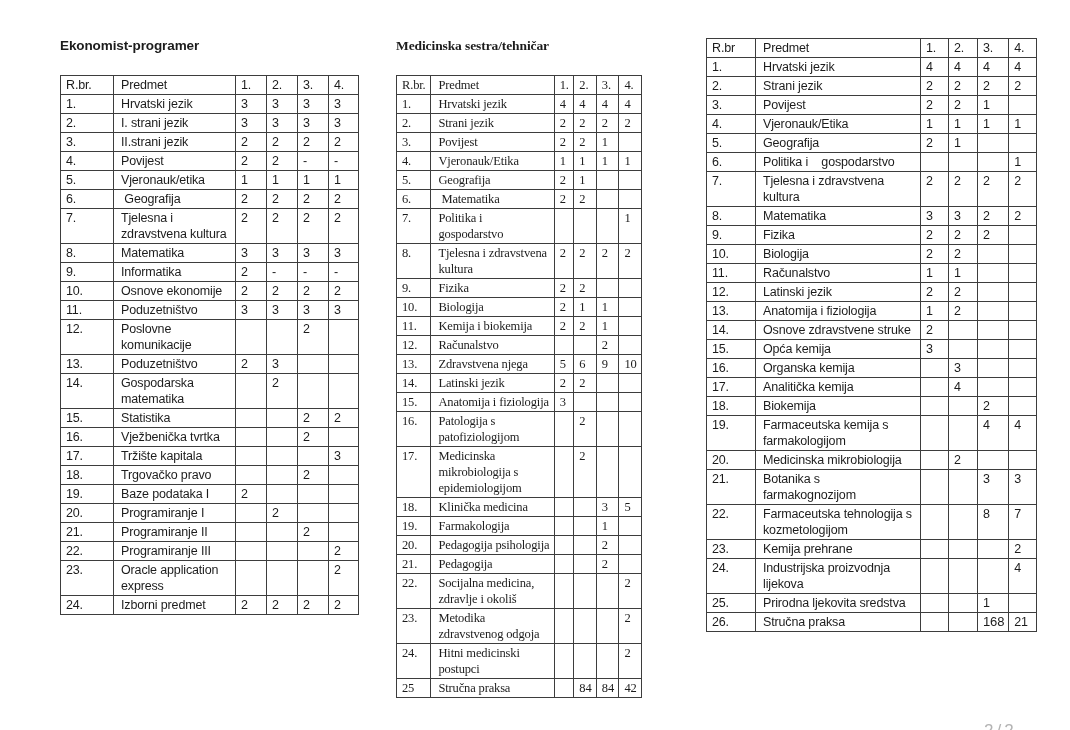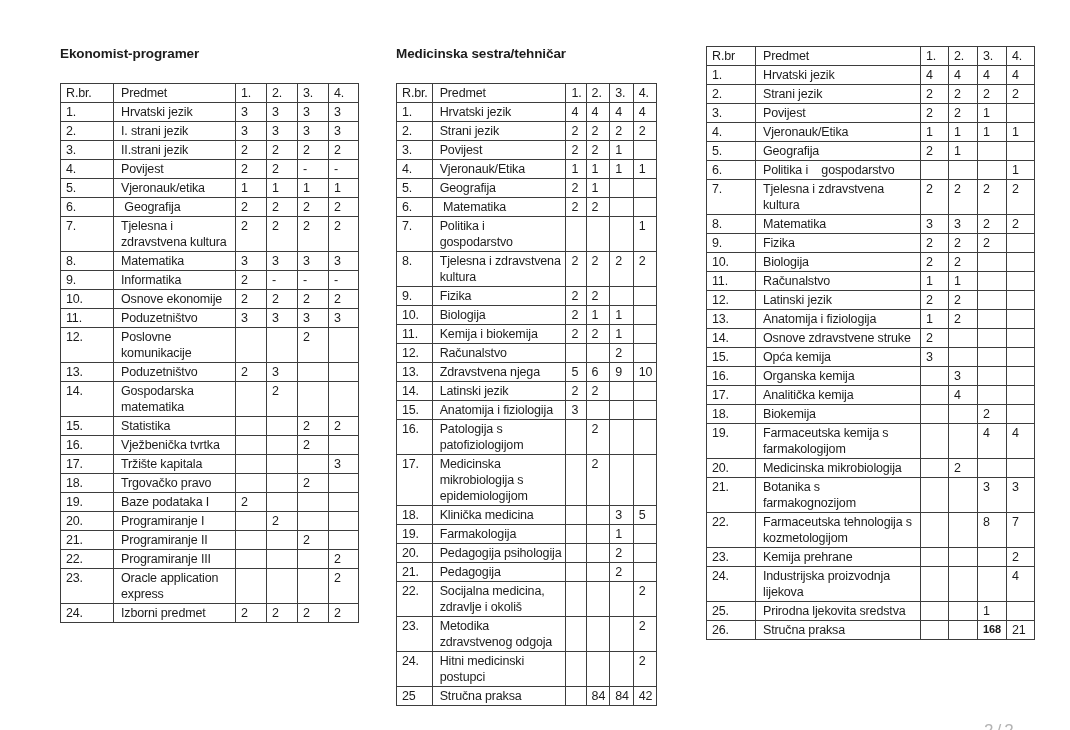--- a/index.html
+++ b/index.html
@@ -5,23 +5,23 @@
   * { box-sizing: border-box; }
   html, body { margin: 0; padding: 0; }
   body {
     width: 1070px; height: 730px;
     background: #ffffff;
     overflow: hidden;
     position: relative;
     font-family: "Liberation Sans", sans-serif;
     color: #1c1c1c;
   }
-  .curriculum { position: absolute; top: 46px; }
+  .curriculum { position: absolute; top: 38px; }
   .pos-0 { left: 60px;  width: 302px; }
-  .pos-1 { left: 396px; width: 246px; }
+  .pos-1 { left: 396px; width: 246px; font-family: Liberation Serif, serif; }
   .pos-2 { left: 706px; width: 332px; }
   .table-title {
     font-weight: bold;
     font-size: 13.5px;
     line-height: 16px;
     margin: 0 0 21px 0;
     letter-spacing: -0.1px;
     white-space: pre;
   }
   .pos-2 .table-title { padding-left: 26px; }
@@ -32,21 +32,21 @@
     font-weight: normal;
     line-height: 16px;
     padding: 1px 4px 1px 5px;
     vertical-align: top;
     text-align: left;
     white-space: pre;
     letter-spacing: -0.15px;
     overflow: visible;
   }
   td.subject-cell, th.subject-header { padding-left: 7px; }
-  td.small-val { font-size: 11px; line-height: 15px; font-weight: bold; }
+  td.small-val { font-size: 13px; line-height: 15px; }
   .page-indicator {
     position: absolute;
     left: 984px; top: 721px;
     color: #b3b3b3;
     font-size: 17px;
     letter-spacing: 3px;
   }
 </style>
 </head>
 <body>

